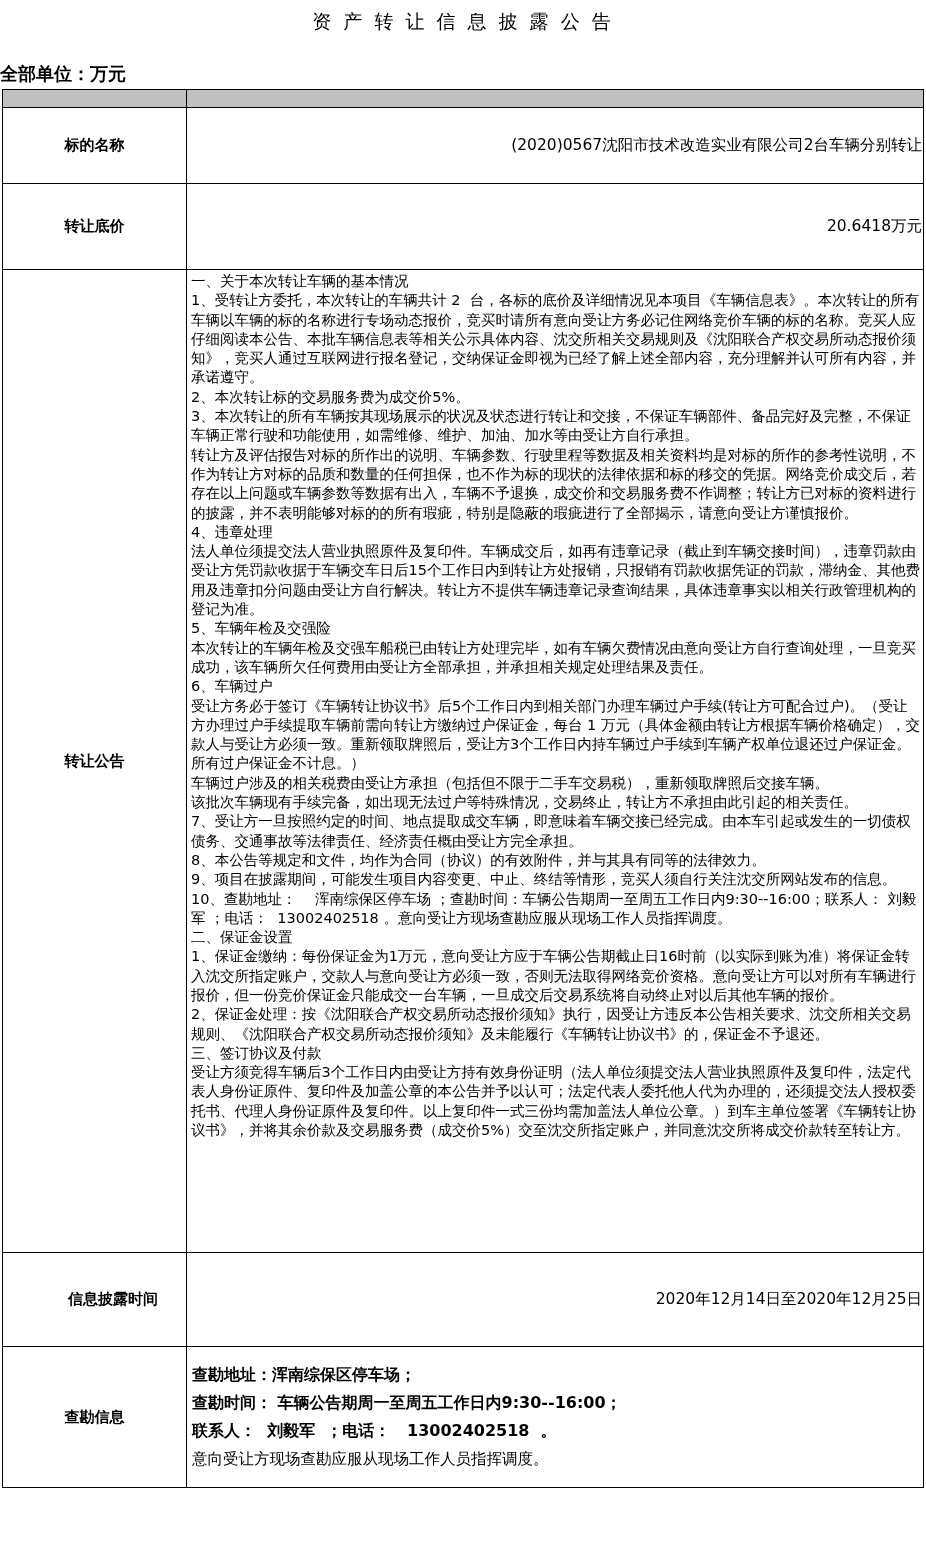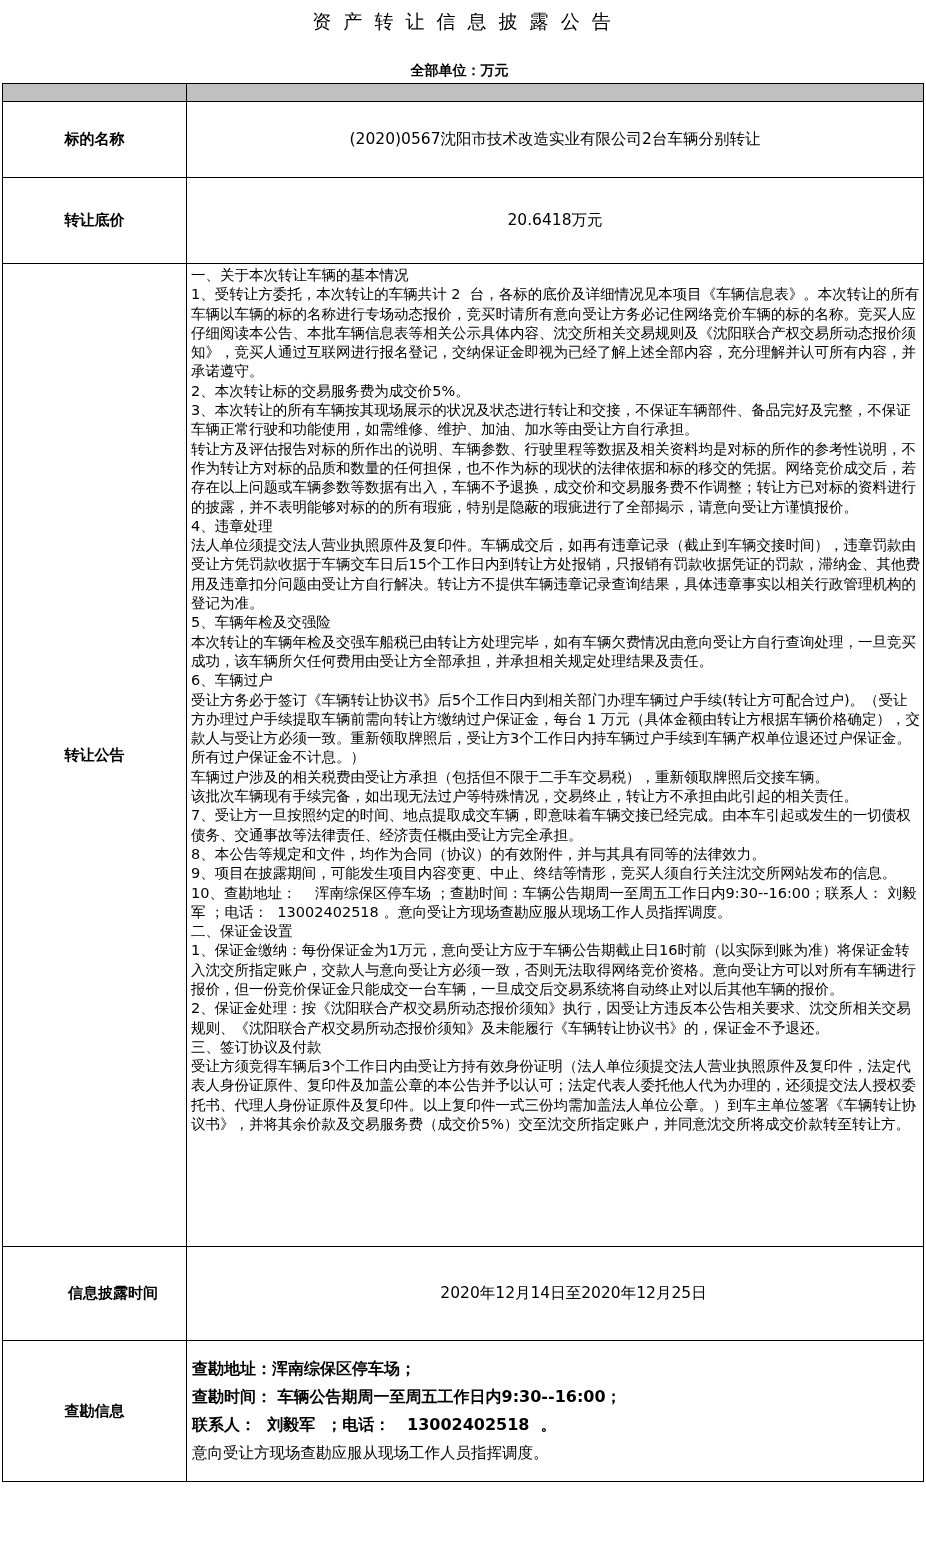--- a/index.html
+++ b/index.html
@@ -4,36 +4,36 @@
 <style>
   html,body { margin:0; padding:0; background:#ffffff; }
   body { width:926px; color:#000; font-family:"DejaVu Sans", sans-serif; }
   .page { width:926px; min-height:1556px; box-sizing:border-box; }
 
   .doc-title {
     text-align:center; font-weight:normal; font-size:19px; letter-spacing:3px;
     padding-top:9px; font-family:"DejaVu Serif", serif;
   }
   .unit-note {
-    text-align:center; font-weight:bold; font-size:14px;
+    text-align:left; font-weight:bold; font-size:18px;
     padding-right:7px; margin-top:27px; margin-bottom:3px;
   }
 
   table.main { border-collapse:collapse; table-layout:fixed; width:922px; margin-left:2px; }
   table.main td { border:1px solid #000; box-sizing:border-box; }
   col.c1 { width:184px; }
 
   tr.h-row td { background:#c0c0c0; height:18px; padding:0; }
 
   td.label-cell {
     text-align:center; vertical-align:middle;
     font-weight:bold; font-size:15px;
   }
   td.value-cell {
-    text-align:center; vertical-align:middle; font-size:15.5px;
+    text-align:right; vertical-align:middle; font-size:15.5px;
   }
   tr.r-subject td { height:76px; }
   tr.r-price td { height:86px; }
   tr.r-disclosure td { height:94px;padding-left:38px; }
   tr.r-inspection td { height:141px; }
 
   td.announce-cell { vertical-align:top; padding:0; }
   .announce-inner { height:980px; overflow:hidden; padding:2px 3px 0 4px; }
   .announce-inner .para {
     font-size:14.5px; line-height:19.3px;

